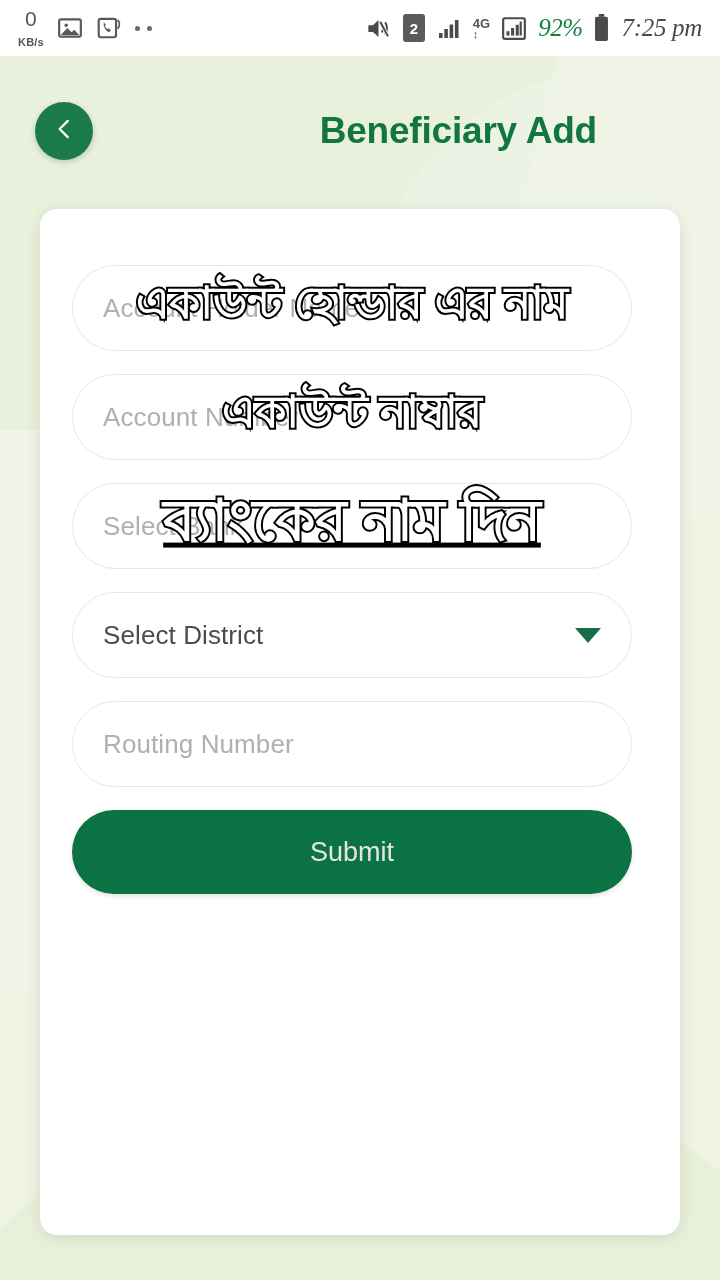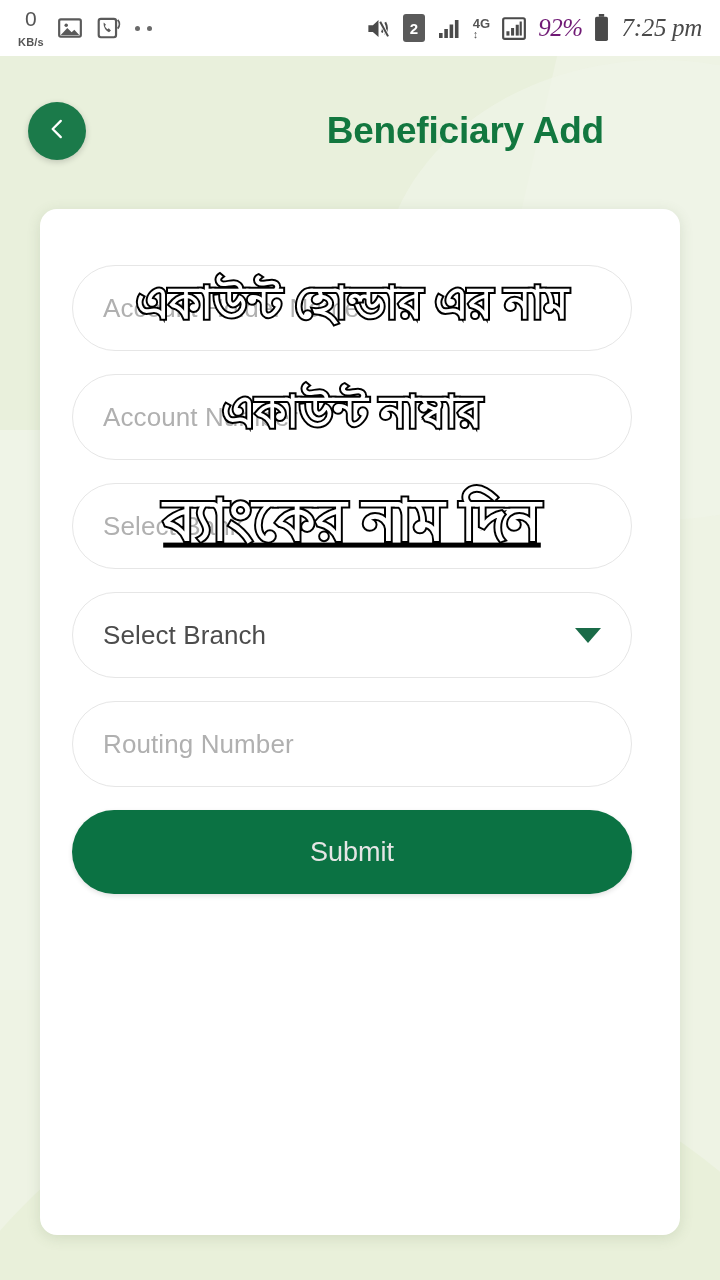--- a/index.html
+++ b/index.html
@@ -42,29 +42,29 @@
   .dots i{ width:5px; height:5px; border-radius:50%; background:#6a6a6a; display:block; }
 
   .sim-badge{
     width:22px; height:28px; background:#5a5a5a; color:#fff;
     border-radius:3px; font-size:15px; font-weight:700;
     display:flex; align-items:center; justify-content:center;
   }
   .net-type{ display:flex; flex-direction:column; align-items:flex-start; line-height:1; color:#555; }
   .net-type .g{ font-size:13px; font-weight:700; }
   .net-type .ar{ font-size:11px; font-weight:700; margin-top:-1px; }
-  .batt-pct{ font-size:25px; font-weight:400; color:#701a75; font-style:italic;
+  .batt-pct{ font-size:25px; font-weight:400; color:#15803d; font-style:italic;
              font-family:"Liberation Serif", serif; letter-spacing:-.5px; }
   .clock{ font-size:25px; color:#4a4a4a; font-style:italic;
           font-family:"Liberation Serif", serif; letter-spacing:-.3px; }
 
   
   .header{
     position:absolute; left:0; top:56px; width:632px; height:150px;
-    z-index:10; display:flex; align-items:center; padding:0 28px;
+    z-index:10; display:flex; align-items:center; padding:0 35px;
   }
   .back-btn{
     width:58px; height:58px; border-radius:50%; background:#1b7a4a;
     display:flex; align-items:center; justify-content:center;
     box-shadow:0 2px 6px rgba(0,0,0,.18); flex:0 0 auto; cursor:pointer;
   }
   .page-title{
     margin-left:auto; font-size:37px; font-weight:700; color:#12773f;
     letter-spacing:-.2px; white-space:nowrap;
   }
@@ -215,25 +215,25 @@
   <div class="field">
     <span class="field-text">Account Number</span>
     <span class="annot a2">একাউন্ট নাম্বার</span>
   </div>
 
   <div class="field">
     <span class="field-text">Select Bank</span>
     <span class="annot a3">ব্যাংকের নাম দিন</span>
   </div>
 
-
-  <div class="field">
-    <span class="field-text filled">Select Branch</span>
+  <div class="field">
+    <span class="field-text filled">Select District</span>
     <span class="caret"></span>
   </div>
 
+
   <div class="field">
     <span class="field-text">Routing Number</span>
   </div>
 
 
   <button class="submit-btn">Submit</button>
 </div>
 
 </body></html>

